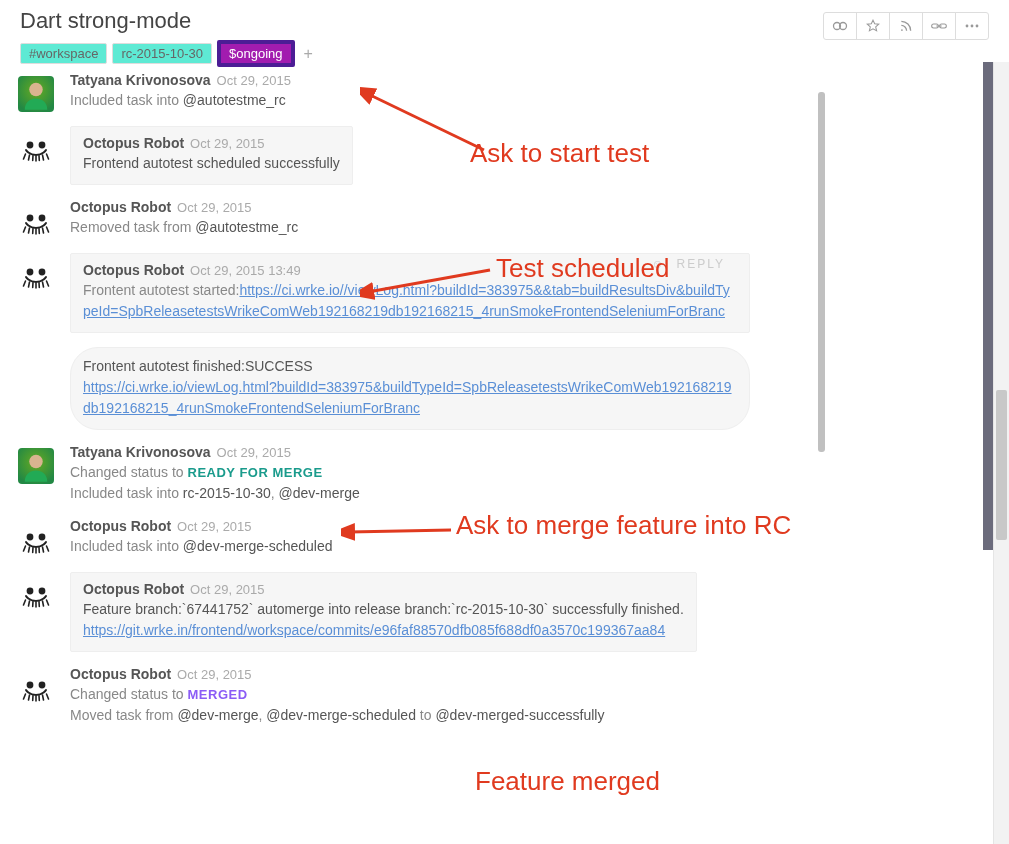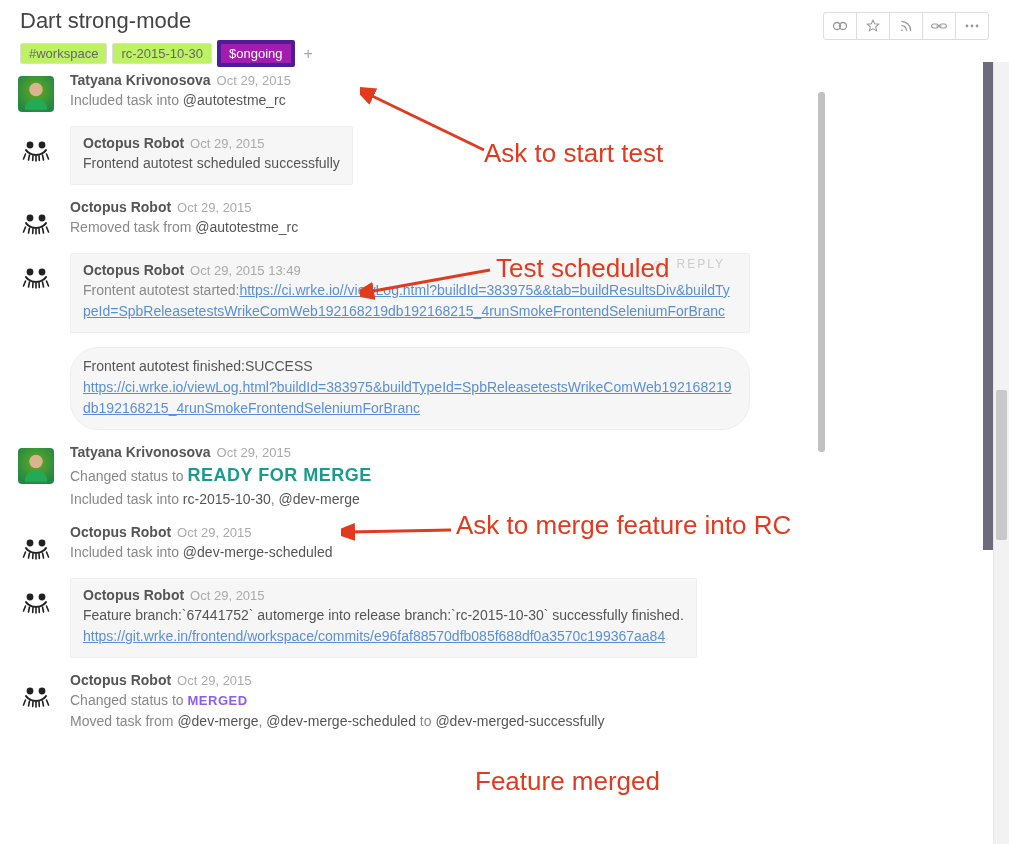--- a/index.html
+++ b/index.html
@@ -28,21 +28,21 @@
     margin-bottom: 6px;
   }
   .tags-row { display: flex; align-items: center; gap: 5px; }
   .tag {
     display: inline-block;
     padding: 2px 8px;
     border-radius: 2px;
     font-size: 13px;
     border: 1px solid #ddd;
     color: #666;
-    background: #bef264;
+    background: #5eead4;
     cursor: pointer;
   }
   .tag.purple {
     background: #a21caf;
     color: #fff;
     border: 4px solid #4c1d95;
   }
   .plus-tag {
     color: #aaa;
     font-size: 16px;
@@ -130,21 +130,21 @@
   }
   .status-testing {
     color: #e6a817;
     letter-spacing: 0.5px;
     font-size: 13px;
     font-weight: 600;
   }
   .status-ready {
     color: #1a9b8c;
     letter-spacing: 0.5px;
-    font-size: 18px;
+    font-size: 13px;
     font-weight: 600;
   }
   .status-merged {
     color: #8b5cf6;
     letter-spacing: 0.5px;
     font-size: 13px;
     font-weight: 600;
   }
   .link {
     color: #5a8fd6;
@@ -382,21 +382,21 @@
   </div>
 
 <div class="right-edge"></div>
 <div class="scrollbar-track">
   <div class="scrollbar-thumb" style="top:390px;height:150px"></div>
 </div>
 <div style="position:absolute;left:818px;top:62px;width:8px;height:780px">
   <div style="position:absolute;left:0;top:30px;width:7px;height:360px;background:#c0c0c0;border-radius:3px"></div>
 </div>
 
-<div class="annotation" style="top:138px;left:484px">Ask to start test</div>
+<div class="annotation" style="top:138px;left:470px">Ask to start test</div>
 <svg class="arrow" style="top:86px;left:360px" width="130" height="70">
   <defs>
       <marker id="ah1" markerWidth="10" markerHeight="10" refX="2" refY="3" orient="auto">
         <path d="M0,0 L0,6 L8,3 z" fill="#e03a1f"></path>
       </marker>
     </defs>
   <line x1="124" y1="64" x2="8" y2="8" stroke="#e03a1f" stroke-width="3" marker-end="url(#ah1)"></line>
 </svg>
 
 <div class="annotation" style="top:253px;left:496px">Test scheduled</div>

